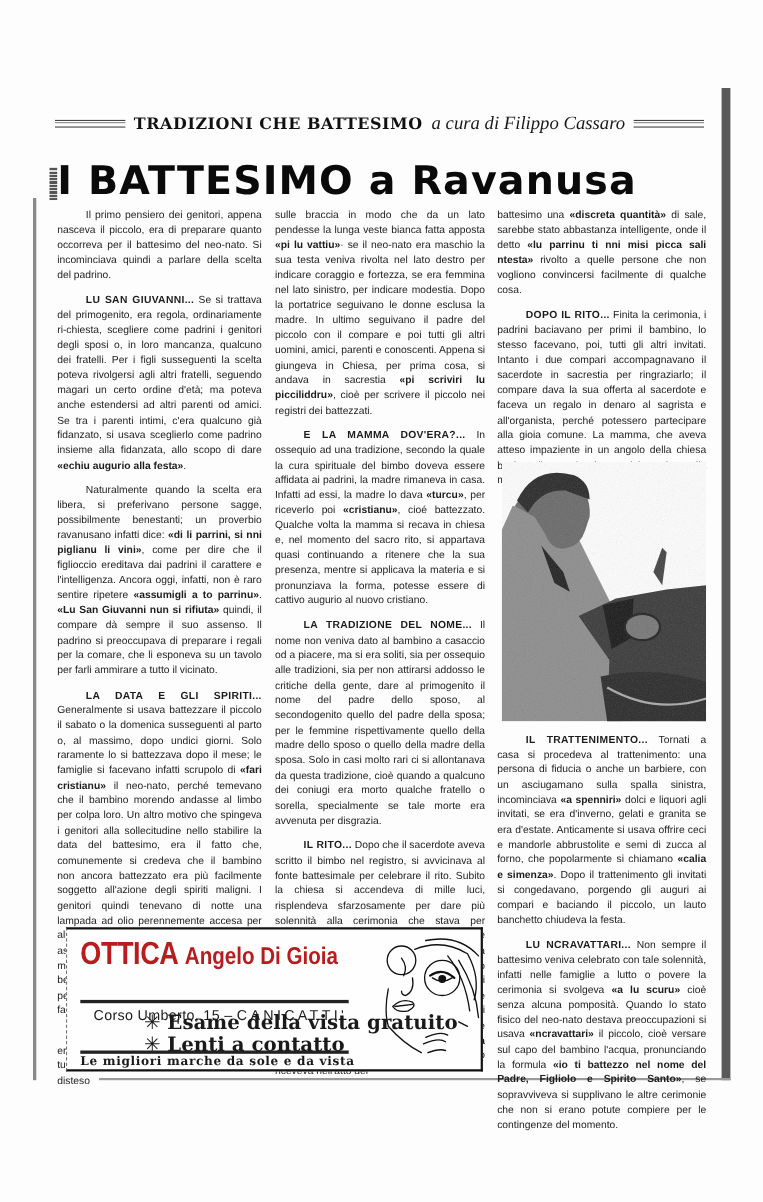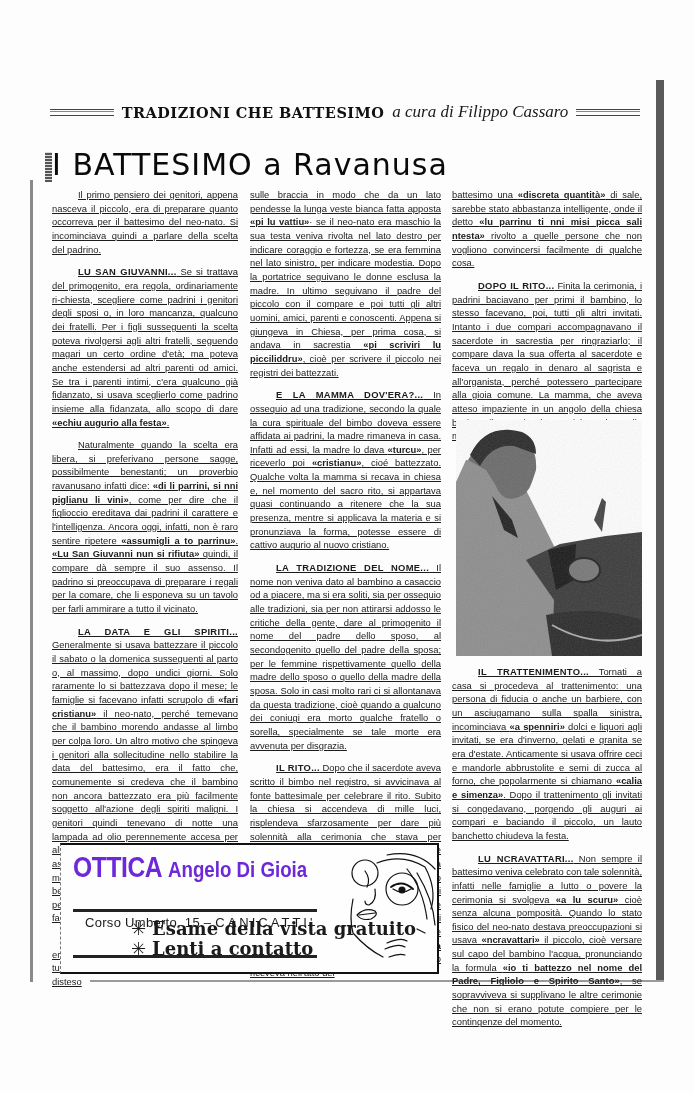--- a/index.html
+++ b/index.html
@@ -36,44 +36,44 @@
   }
   .rubric .rubric-credit {
     font-family: "Liberation Serif", serif; font-style: italic; font-size: 17px; white-space: nowrap;
   }
   .headline-mark {
     position: absolute; left: 45px; top: 152px; width: 7px; height: 30px;
     background: repeating-linear-gradient(0deg, #555 0 2px, #ddd 2px 3px);
   }
   .headline {
     position: absolute; left: 52px; top: 138px; width: 600px;
-    font-family: "DejaVu Sans", sans-serif; font-weight: normal; font-size: 30px; letter-spacing: 1px;
+    font-family: "DejaVu Sans", sans-serif; font-weight: bold; font-size: 36px; letter-spacing: 1px;
     color: #0a0a0a; white-space: nowrap; line-height: 54px;
   }
   .col {
     position: absolute; font-size: 9.4px; line-height: 13.65px; text-align: justify;
-    font-family: "Liberation Sans", sans-serif; color: #1c1c1c; text-decoration: underline;
+    font-family: "Liberation Sans", sans-serif; color: #1c1c1c;
   }
   .col p { margin: 0 0 9px 0; text-indent: 26px; }
   .col b.lead { font-weight: bold; letter-spacing: 0.3px; }
   .col b { font-weight: bold; }
   .col1 { left: 52px; top: 188px; width: 186px; }
   .col2 { left: 250px; top: 188px; width: 191px; }
   .col3 { left: 452px; top: 188px; width: 190px; }
   .col3b { left: 452px; top: 665px; width: 190px; }
   .photo {
     position: absolute; left: 456px; top: 420px; width: 186px; height: 236px; overflow: hidden;
   }
   .ad {
     position: absolute; left: 60px; top: 843px; width: 376px; height: 127px;
     border: 2px solid #111; border-left: 1px dashed #777; background: #fefefe;
   }
   .ad-name {
     position: absolute; left: 12px; top: 6px; white-space: nowrap;
-    font-family: "Liberation Sans", sans-serif; font-weight: bold; color: #6d28d9;
+    font-family: "Liberation Sans", sans-serif; font-weight: bold; color: #b91c1c;
   }
   .ad-name .big { font-size: 29px; letter-spacing: -0.5px; transform: scaleX(0.85); display: inline-block; transform-origin: left; }
   .ad-name .small { font-size: 22px; display: inline-block; transform: scaleX(0.85); transform-origin: left; margin-left: -14px; }
   .ad-addr {
     position: absolute; left: 24px; top: 42px; font-size: 13px; white-space: nowrap; letter-spacing: 0.3px; margin-top: 28px;
   }
   .ad-addr .city { letter-spacing: 3px; }
   .ad-rule1 { position: absolute; left: 12px; top: 64px; width: 244px; height: 3px; background: #222; }
   .ad-rule2 { position: absolute; left: 12px; top: 110px; width: 244px; height: 3px; background: #222; }
   .ad-bullet {
@@ -162,20 +162,21 @@
     <span class="city">CANICATTI'</span>
   </div>
   <div class="ad-rule1"></div>
   <div class="ad-bullet ad-b1">
     <span class="star">✳</span><span>Esame della vista gratuito</span>
   </div>
   <div class="ad-bullet ad-b2">
     <span class="star">✳</span><span>Lenti a contatto</span>
   </div>
   <div class="ad-rule2"></div>
+  <div class="ad-tag">Le migliori marche da sole e da vista</div>
   <svg class="ad-face" viewBox="0 0 92 120">
     <g fill="none" stroke="#111" stroke-width="1.2" stroke-linecap="round">
       <path d="M40 6 Q70 0 88 20"></path>
       <path d="M30 14 Q55 4 78 18 Q90 40 84 60"></path>
       <path d="M60 20 Q76 40 80 70"></path>
       <path d="M70 24 Q86 50 88 76"></path>
       <circle cx="18" cy="24" r="13"></circle>
       <circle cx="55" cy="40" r="16"></circle>
       <path d="M44 38 Q55 30 66 40" stroke-width="2"></path>
       <path d="M46 40 Q55 46 64 40"></path>

